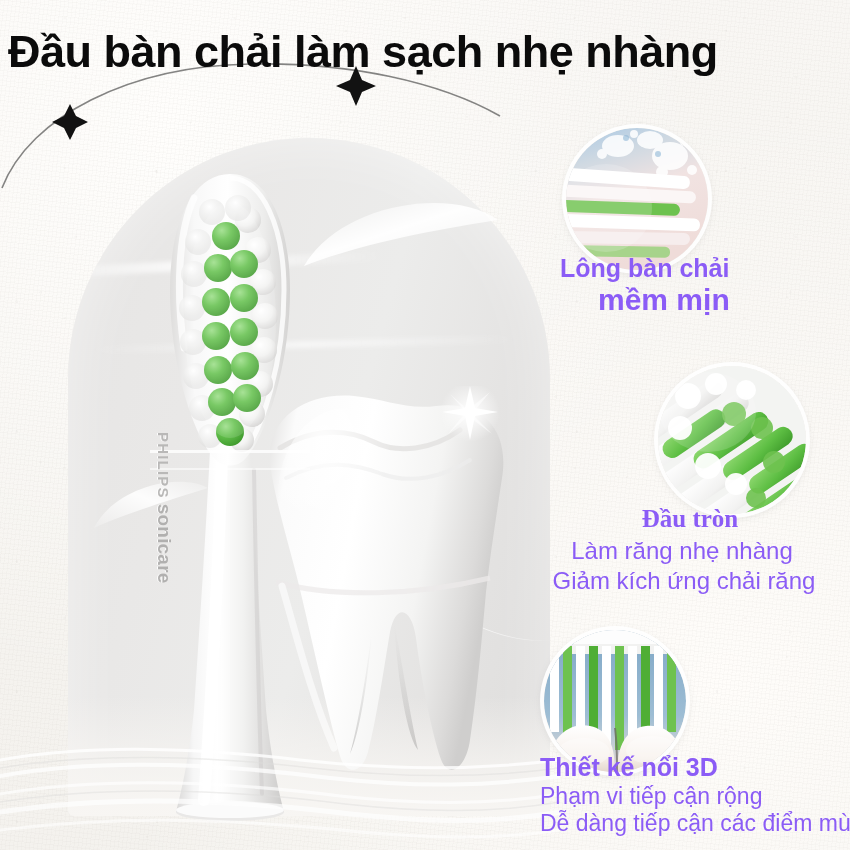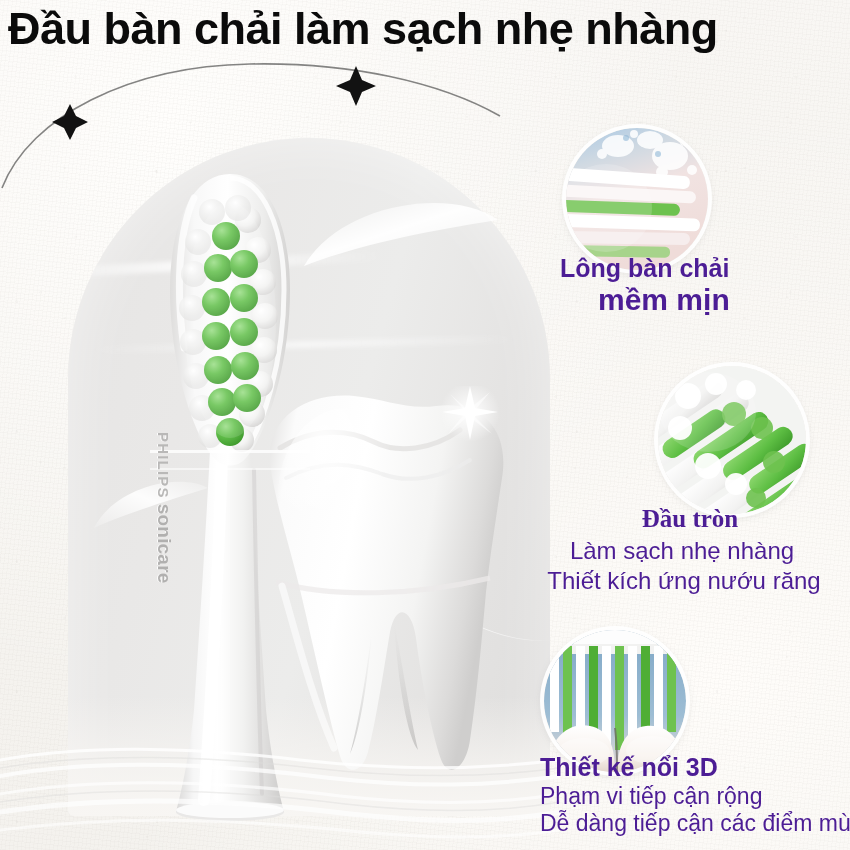--- a/index.html
+++ b/index.html
@@ -29,21 +29,21 @@
       radial-gradient(circle at 38% 12%, rgba(170,165,158,.13) 0 1px, transparent 1.5px),
       radial-gradient(circle at 63% 48%, rgba(170,165,158,.12) 0 1px, transparent 1.5px),
       radial-gradient(circle at 82% 22%, rgba(170,165,158,.14) 0 1px, transparent 1.5px),
       radial-gradient(circle at 27% 72%, rgba(170,165,158,.12) 0 1px, transparent 1.5px),
       radial-gradient(circle at 92% 65%, rgba(170,165,158,.11) 0 1px, transparent 1.5px);
     background-size:140px 130px,170px 150px,120px 160px,190px 140px,150px 170px,160px 180px;
   }
 
   
   .title{
-    position:absolute;left:8px;top:0;width:834px;
+    position:absolute;left:8px;top:23px;width:834px;
     font-size:45px;line-height:58px;font-weight:bold;color:#0b0b0b;
     letter-spacing:-.5px;white-space:nowrap;
   }
 
   
   .deco{position:absolute;left:0;top:60px;width:540px;height:130px;pointer-events:none;}
 
   
   .arch{
     position:absolute;left:68px;top:138px;width:482px;height:678px;
@@ -88,21 +88,21 @@
 
   
   .ripples{position:absolute;left:0;bottom:0;width:560px;height:120px;pointer-events:none;opacity:.95;}
 
   
   .feature{position:absolute;}
   .circ{
     position:absolute;border-radius:50%;overflow:hidden;
     box-shadow:0 0 0 4px rgba(255,255,255,.92), 0 2px 10px rgba(120,118,114,.28);
   }
-  .f-txt{position:absolute;color:#4c1d95;}
+  .f-txt{position:absolute;color:#8b5cf6;}
 
   
   #feat1 .circ{left:566px;top:128px;width:142px;height:142px;}
   #feat1 .l1{left:560px;top:252px;width:260px;font-size:25px;font-weight:bold;line-height:32px;}
   #feat1 .l2{left:560px;top:284px;width:260px;font-size:30px;font-weight:bold;line-height:32px;text-indent:38px;}
   
   #feat2 .circ{left:658px;top:366px;width:148px;height:148px;}
   #feat2 .l1{left:540px;top:502px;width:300px;font-size:25px;font-weight:bold;line-height:33px;text-align:center;font-family:Liberation Serif, serif;}
   #feat2 .l2{left:532px;top:534px;width:300px;font-size:24px;line-height:33px;text-align:center;}
   #feat2 .l3{left:524px;top:564px;width:320px;font-size:24px;line-height:33px;text-align:center;}
@@ -432,22 +432,22 @@
             <circle cx="76" cy="48" r="12"></circle>
             <circle cx="104" cy="62" r="11"></circle>
             <circle cx="116" cy="96" r="11"></circle>
             <circle cx="98" cy="132" r="10"></circle>
           </g>
           <ellipse cx="50" cy="46" rx="48" ry="40" fill="#ffffff" opacity=".16"></ellipse>
         </g>
       </svg>
     </div>
     <div class="f-txt l1">Đầu tròn</div>
-    <div class="f-txt l2">Làm sạch nhẹ nhàng</div>
-    <div class="f-txt l3">Thiết kích ứng nướu răng</div>
+    <div class="f-txt l2">Làm răng nhẹ nhàng</div>
+    <div class="f-txt l3">Giảm kích ứng chải răng</div>
   </div>
 
   <div class="feature" id="feat3">
     <div class="circ">
       <svg viewBox="0 0 142 142" width="142" height="142">
         <defs>
           <clipPath id="f3clip">
               <circle cx="71" cy="71" r="71"></circle>
             </clipPath>
           <linearGradient id="f3bg" x1="0" y1="0" x2="0" y2="1">

